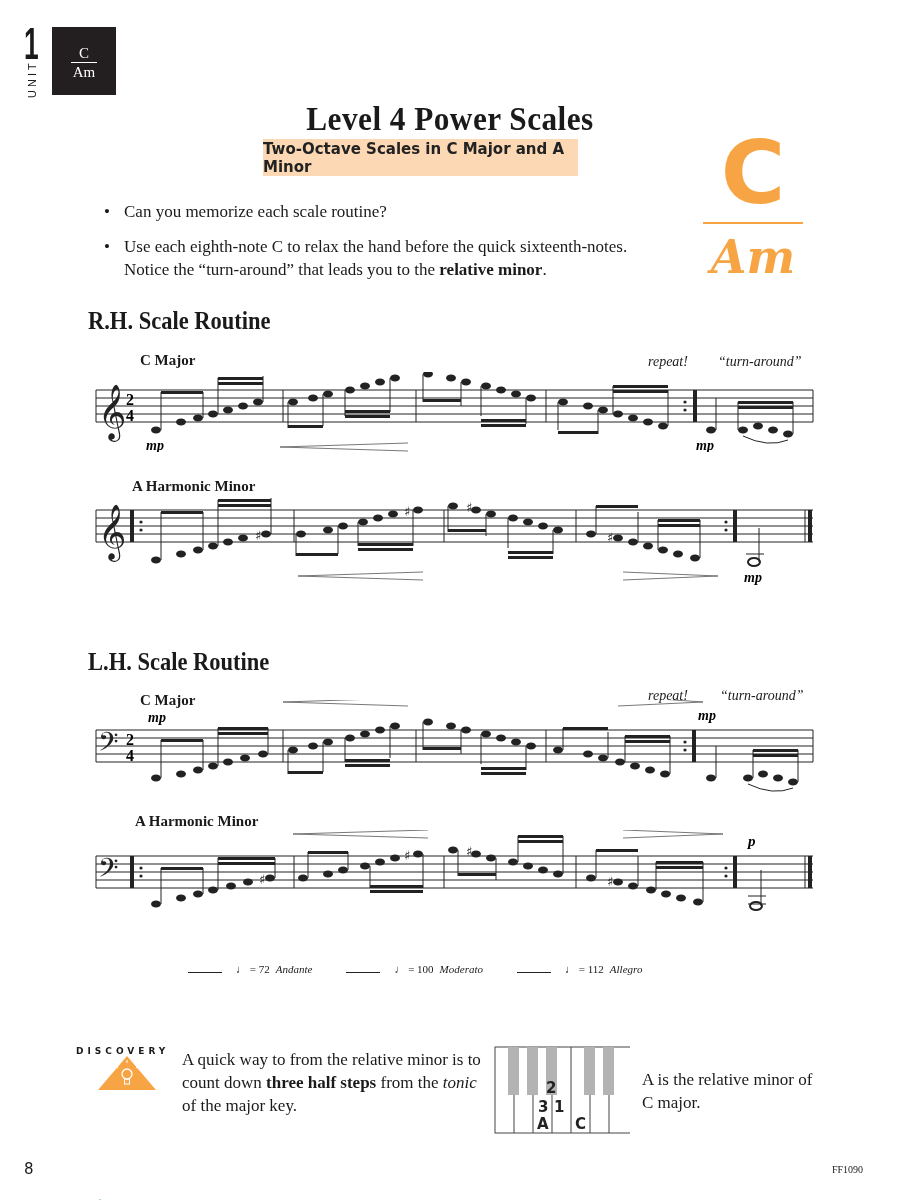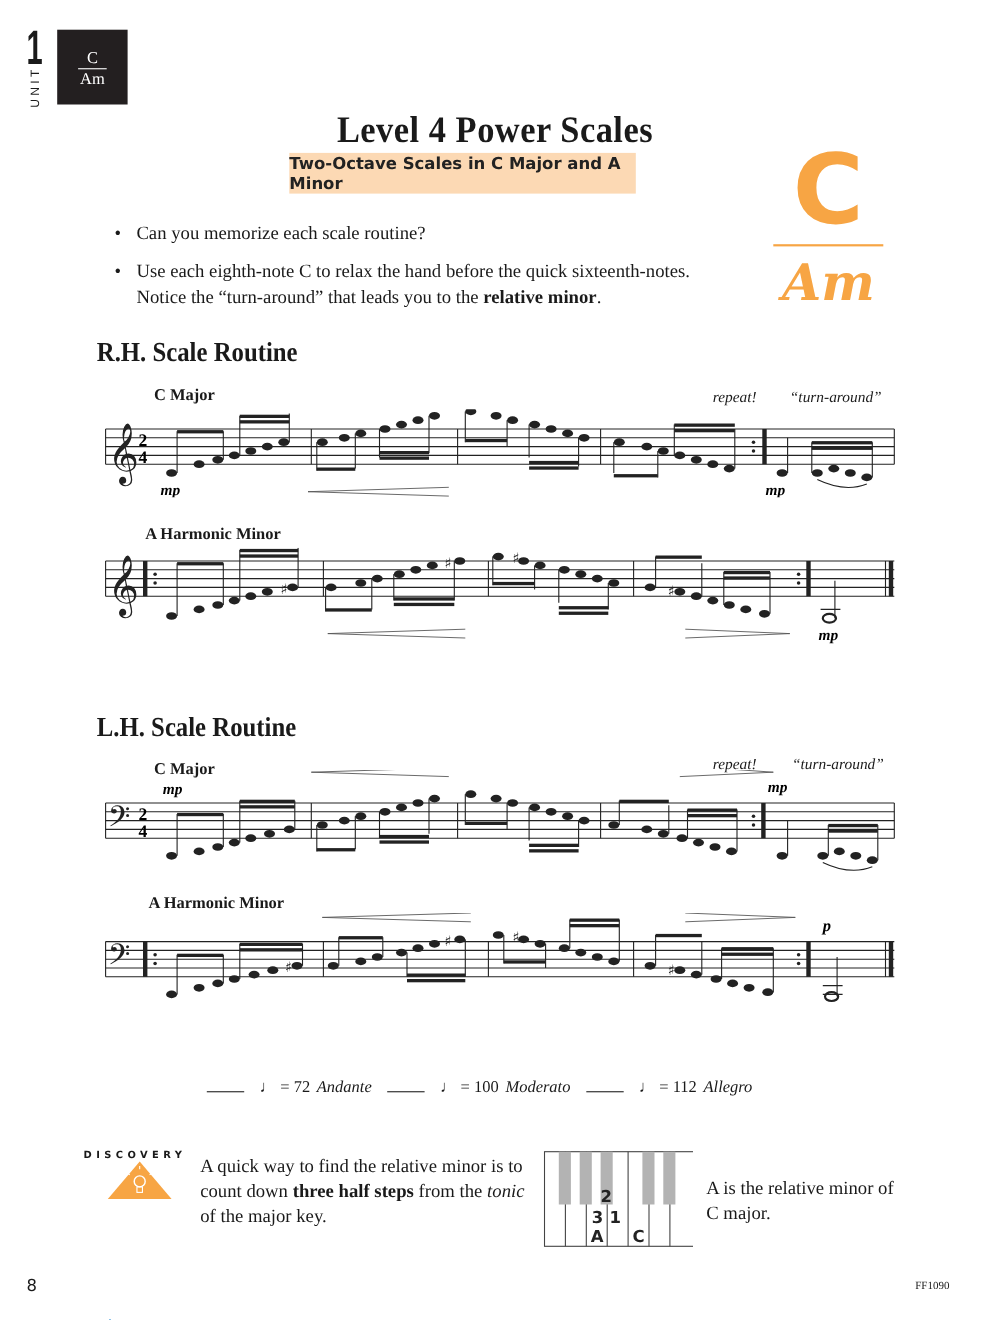--- a/index.html
+++ b/index.html
@@ -31,21 +31,21 @@
   
   .bullets { left:102px; top:200px; width:560px; font-size:17px; line-height:23px; }
   .bullets .b { position:relative; padding-left:22px; margin-bottom:12px; }
   .bullets .b::before { content:"•"; position:absolute; left:2px; top:0; }
   
   .section-h { left:88px; font-size:25px; font-weight:bold; transform:scaleX(0.9); transform-origin:left; }
   
   .staff-svg { position:absolute; left:88px; }
   .music-label { font-family:"Liberation Serif", serif; font-weight:bold; font-size:15px; }
   
-  .tempo { left:188px; top:960px; font-size:15px; display:flex; gap:14px;margin-top:20px; }
+  .tempo { left:188px; top:960px; font-size:11px; display:flex; gap:34px; }
   .tempo .item { display:flex; align-items:baseline; gap:6px; }
   .tempo .blank { display:inline-block; width:34px; border-bottom:1px solid #222; height:12px; margin-right:8px; }
   .tempo .mark { font-style:italic; }
   
   .disc-label { left:76px; top:1046px; font-family:"DejaVu Sans", sans-serif; font-weight:bold;
                 font-size:9px; letter-spacing:4px; }
   .disc-tri { left:96px; top:1054px; }
   .disc-text { left:182px; top:1048px; width:300px; font-size:17px; line-height:23px; }
   .kbd { left:494px; top:1046px; width:136px; height:88px; }
   .rel-text { left:642px; top:1068px; font-size:17px; line-height:23px; width:180px; }
@@ -524,21 +524,21 @@
   <polygon points="31,2 60,36 2,36" fill="#f7a544"></polygon>
   <circle cx="31" cy="20" r="5" fill="none" stroke="#fff" stroke-width="1.3"></circle>
   <rect x="28.5" y="25" width="5" height="5" fill="none" stroke="#fff" stroke-width="1"></rect>
   <g stroke="#fff" stroke-width="1">
       <line x1="22" y1="14" x2="19" y2="12"></line>
       <line x1="40" y1="14" x2="43" y2="12"></line>
       <line x1="31" y1="9" x2="31" y2="6"></line>
     </g>
 </svg>
 <div class="abs disc-text">
-  <span>A quick way to find the relative minor is to count down </span><b>three half steps</b><span> from the </span><i>tonic</i><span> of the major key.</span>
+  <span>A quick way to from the relative minor is to count down </span><b>three half steps</b><span> from the </span><i>tonic</i><span> of the major key.</span>
 </div>
 
 <svg class="abs kbd" width="138" height="90">
   <rect x="1" y="1" width="136" height="86" fill="#fff" stroke="#444" stroke-width="1"></rect>
   <g stroke="#444" stroke-width="1">
     <line x1="20" y1="1" x2="20" y2="87"></line>
       <line x1="39" y1="1" x2="39" y2="87"></line>
     <line x1="58" y1="1" x2="58" y2="87"></line>
       <line x1="77" y1="1" x2="77" y2="87"></line>
     <line x1="96" y1="1" x2="96" y2="87"></line>

